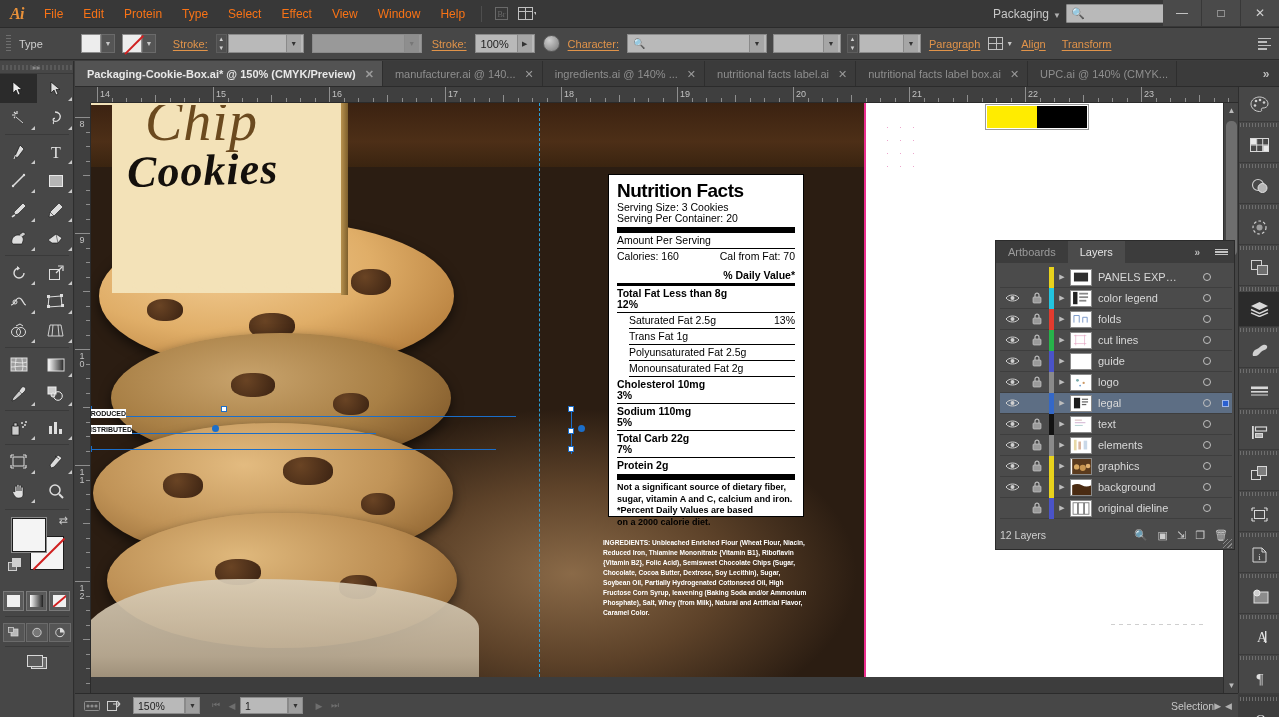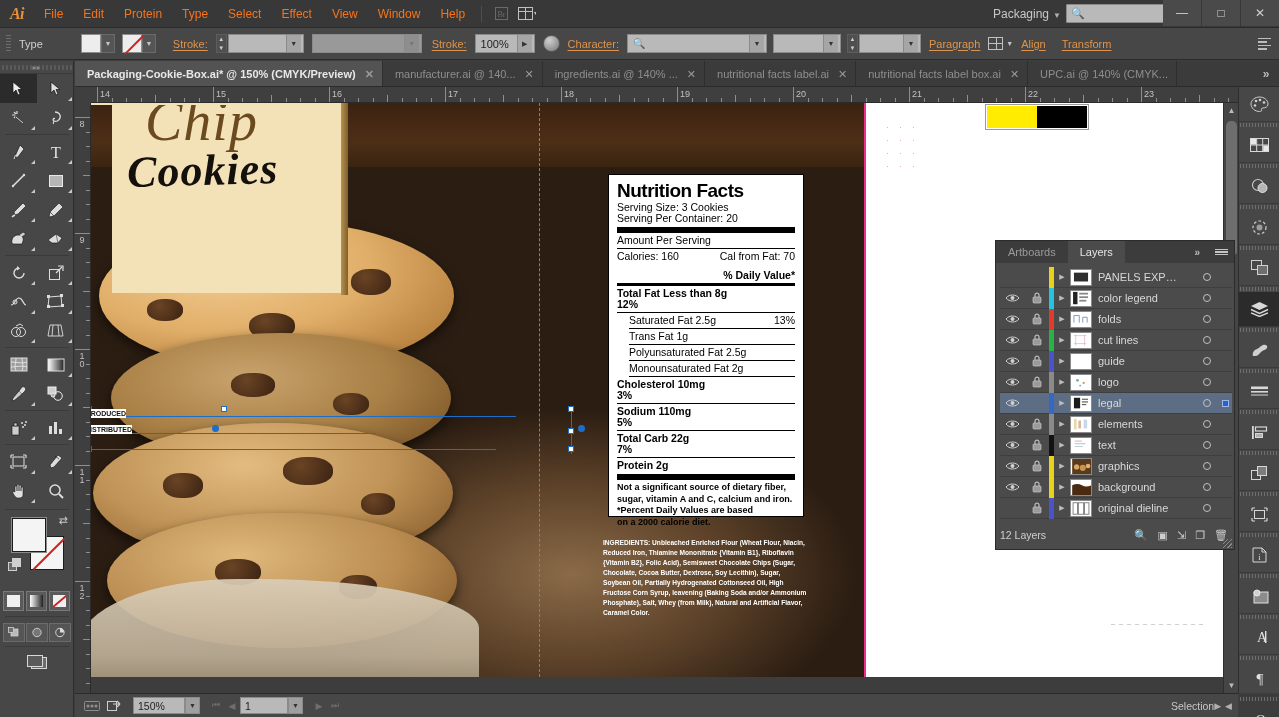--- a/index.html
+++ b/index.html
@@ -1248,54 +1248,54 @@
               <path d="M1 5 C4 1 11 1 14 5 C11 9 4 9 1 5Z" fill="none" stroke="#d0d0d0" stroke-width="1"></path>
               <circle cx="7.5" cy="5" r="2" fill="#d0d0d0"></circle>
             </svg>
           </div>
           <div class="lcell-lock">
             <svg width="10" height="12" viewBox="0 0 10 12">
               <path d="M3 5 V3.2 a2 2 0 014 0 V5" fill="none" stroke="#bdbdbd" stroke-width="1.2"></path>
               <rect x="1" y="5" width="8" height="6" rx="1" fill="#9a9a9a" stroke="#c8c8c8" stroke-width=".7"></rect>
             </svg>
           </div>
+          <div class="lcolor" style="background: rgb(18, 18, 18);"></div>
+          <div class="ltri">▶</div>
+          <div class="lthumb"><svg width="20" height="15" viewBox="0 0 20 17">
+              <rect x="3" y="3" width="8" height="1" fill="#caa"></rect>
+              <rect x="3" y="6" width="12" height="1" fill="#cac"></rect>
+              <rect x="3" y="9" width="9" height="1" fill="#acc"></rect>
+            </svg></div>
+          <div class="lname">text</div>
+          <div class="ltarget">
+            <div class="circ"></div>
+          </div>
+          <div class="lselsq"></div>
+        </div>
+        <div class="lrow">
+          <div class="lcell-eye">
+            <svg width="15" height="10" viewBox="0 0 15 10">
+              <path d="M1 5 C4 1 11 1 14 5 C11 9 4 9 1 5Z" fill="none" stroke="#d0d0d0" stroke-width="1"></path>
+              <circle cx="7.5" cy="5" r="2" fill="#d0d0d0"></circle>
+            </svg>
+          </div>
+          <div class="lcell-lock">
+            <svg width="10" height="12" viewBox="0 0 10 12">
+              <path d="M3 5 V3.2 a2 2 0 014 0 V5" fill="none" stroke="#bdbdbd" stroke-width="1.2"></path>
+              <rect x="1" y="5" width="8" height="6" rx="1" fill="#9a9a9a" stroke="#c8c8c8" stroke-width=".7"></rect>
+            </svg>
+          </div>
           <div class="lcolor" style="background: rgb(138, 138, 138);"></div>
           <div class="ltri">▶</div>
           <div class="lthumb"><svg width="20" height="15" viewBox="0 0 20 17">
               <rect x="2" y="2" width="3" height="12" fill="#e8d9a8"></rect>
               <rect x="7" y="4" width="3" height="9" fill="#d9b6a0"></rect>
               <rect x="13" y="3" width="4" height="10" fill="#c9d8e8"></rect>
             </svg></div>
           <div class="lname">elements</div>
-          <div class="ltarget">
-            <div class="circ"></div>
-          </div>
-          <div class="lselsq"></div>
-        </div>
-        <div class="lrow">
-          <div class="lcell-eye">
-            <svg width="15" height="10" viewBox="0 0 15 10">
-              <path d="M1 5 C4 1 11 1 14 5 C11 9 4 9 1 5Z" fill="none" stroke="#d0d0d0" stroke-width="1"></path>
-              <circle cx="7.5" cy="5" r="2" fill="#d0d0d0"></circle>
-            </svg>
-          </div>
-          <div class="lcell-lock">
-            <svg width="10" height="12" viewBox="0 0 10 12">
-              <path d="M3 5 V3.2 a2 2 0 014 0 V5" fill="none" stroke="#bdbdbd" stroke-width="1.2"></path>
-              <rect x="1" y="5" width="8" height="6" rx="1" fill="#9a9a9a" stroke="#c8c8c8" stroke-width=".7"></rect>
-            </svg>
-          </div>
-          <div class="lcolor" style="background: rgb(18, 18, 18);"></div>
-          <div class="ltri">▶</div>
-          <div class="lthumb"><svg width="20" height="15" viewBox="0 0 20 17">
-              <rect x="3" y="3" width="8" height="1" fill="#caa"></rect>
-              <rect x="3" y="6" width="12" height="1" fill="#cac"></rect>
-              <rect x="3" y="9" width="9" height="1" fill="#acc"></rect>
-            </svg></div>
-          <div class="lname">text</div>
           <div class="ltarget">
             <div class="circ"></div>
           </div>
           <div class="lselsq"></div>
         </div>
         <div class="lrow">
           <div class="lcell-eye">
             <svg width="15" height="10" viewBox="0 0 15 10">
               <path d="M1 5 C4 1 11 1 14 5 C11 9 4 9 1 5Z" fill="none" stroke="#d0d0d0" stroke-width="1"></path>
               <circle cx="7.5" cy="5" r="2" fill="#d0d0d0"></circle>

